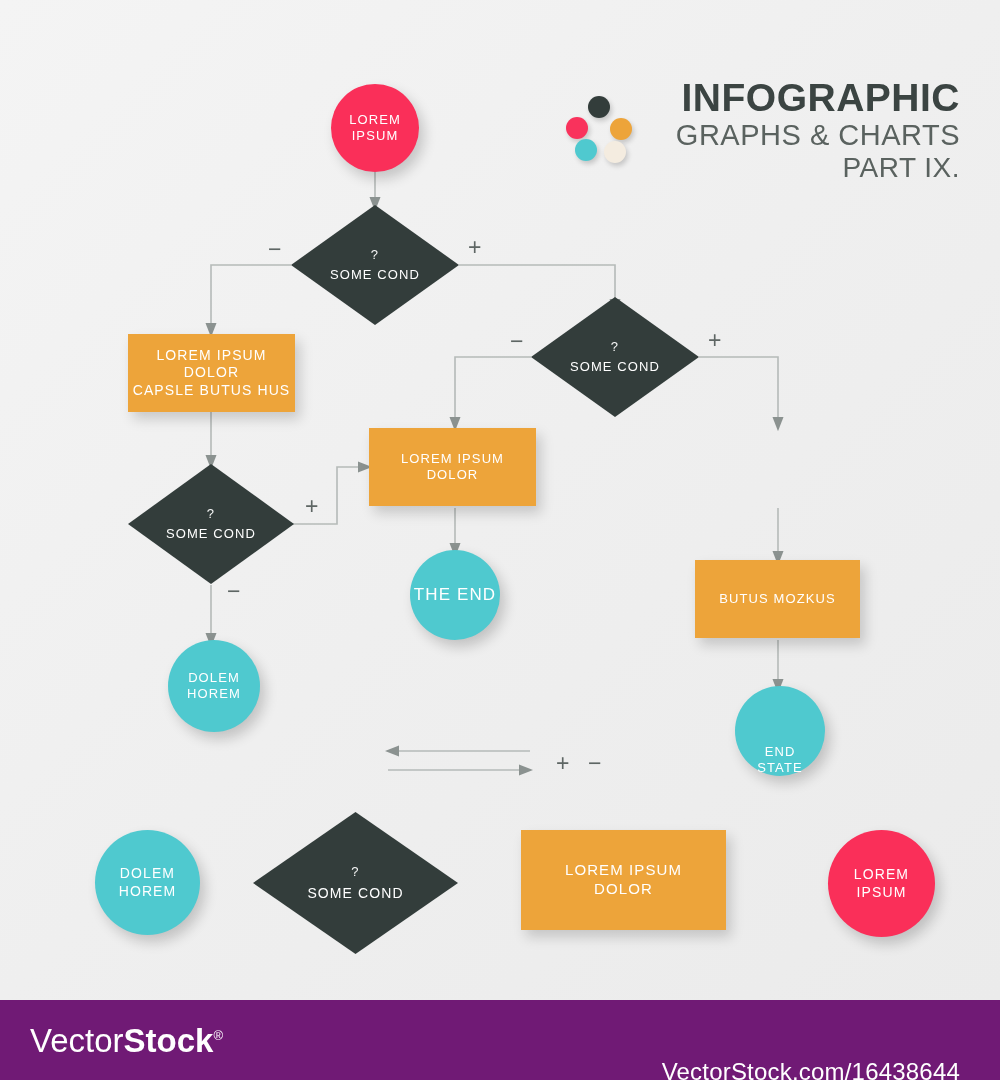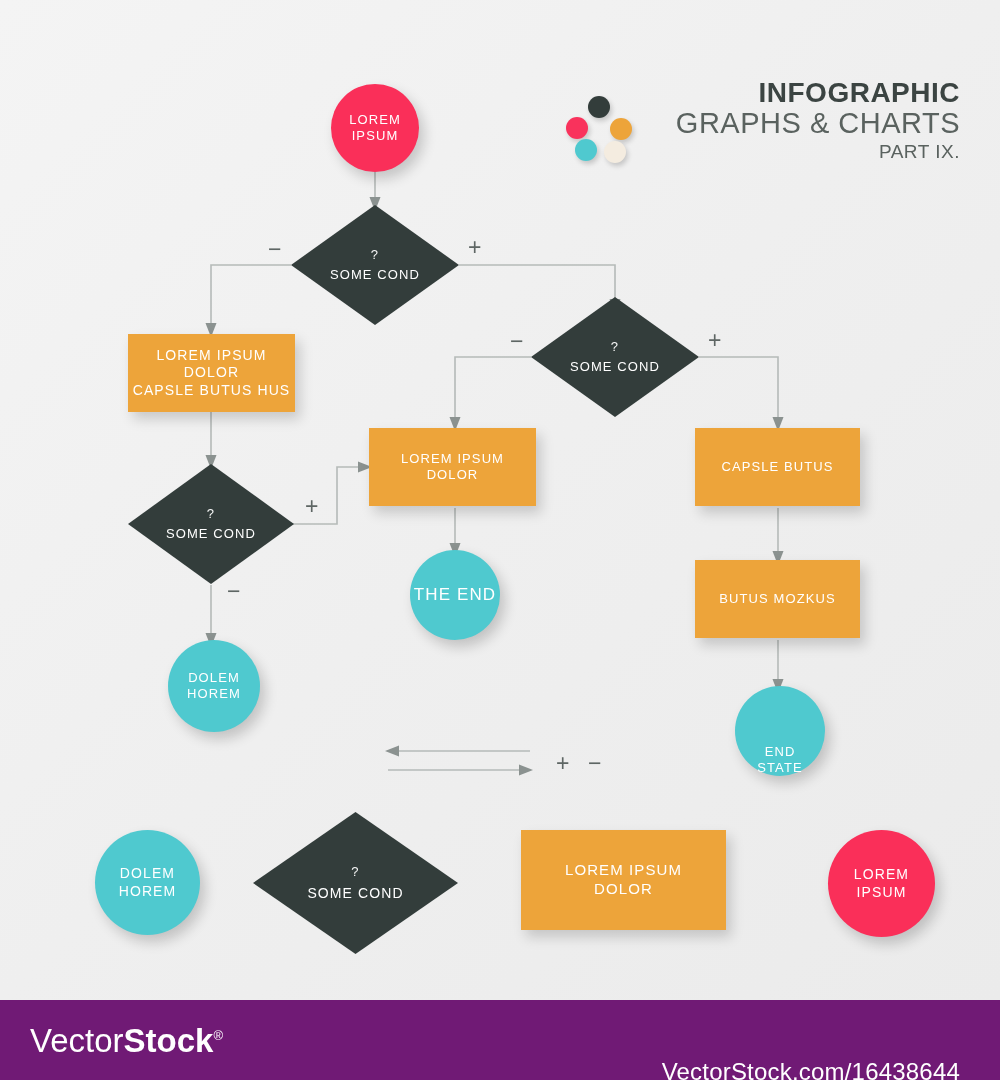--- a/index.html
+++ b/index.html
@@ -31,35 +31,35 @@
 
   
   .header {
     position: absolute;
     left: 560px;
     top: 78px;
     width: 400px;
     text-align: right;
   }
   .header-title {
-    font-size: 28px;
+    font-size: 39px;
     font-weight: bold;
     letter-spacing: 0.5px;
     color: #3b4442;
     line-height: 1.05;
   }
   .header-sub {
     font-size: 29px;
     font-weight: normal;
     letter-spacing: 0.5px;
     color: #5a625f;
     line-height: 1.15;
   }
   .header-sub2 {
-    font-size: 19px;
+    font-size: 28px;
     font-weight: normal;
     letter-spacing: 0.5px;
     color: #5a625f;
     line-height: 1.15;
   }
 
   .dots {
     position: absolute;
     left: 562px;
     top: 96px;
@@ -289,23 +289,20 @@
     <div>
       <div>LOREM IPSUM</div>
       <div>DOLOR</div>
     </div>
   </div>
 
   <div class="node circle teal" style="left:410px; top:550px; width:90px; height:90px; font-size:17px;">
     <span>THE END</span>
   </div>
 
-  <div class="node rect orange" style="left:695px; top:428px; width:165px; height:78px; font-size:13px;">
-    <span>CAPSLE BUTUS</span>
-  </div>
 
   <div class="node rect orange" style="left:695px; top:560px; width:165px; height:78px; font-size:13px;">
     <span>BUTUS  MOZKUS</span>
   </div>
 
   <div class="node circle teal" style="left:735px; top:686px; width:90px; height:90px; font-size:13px;align-items:flex-end;">
     <div>
       <div>END</div>
       <div>STATE</div>
     </div>

